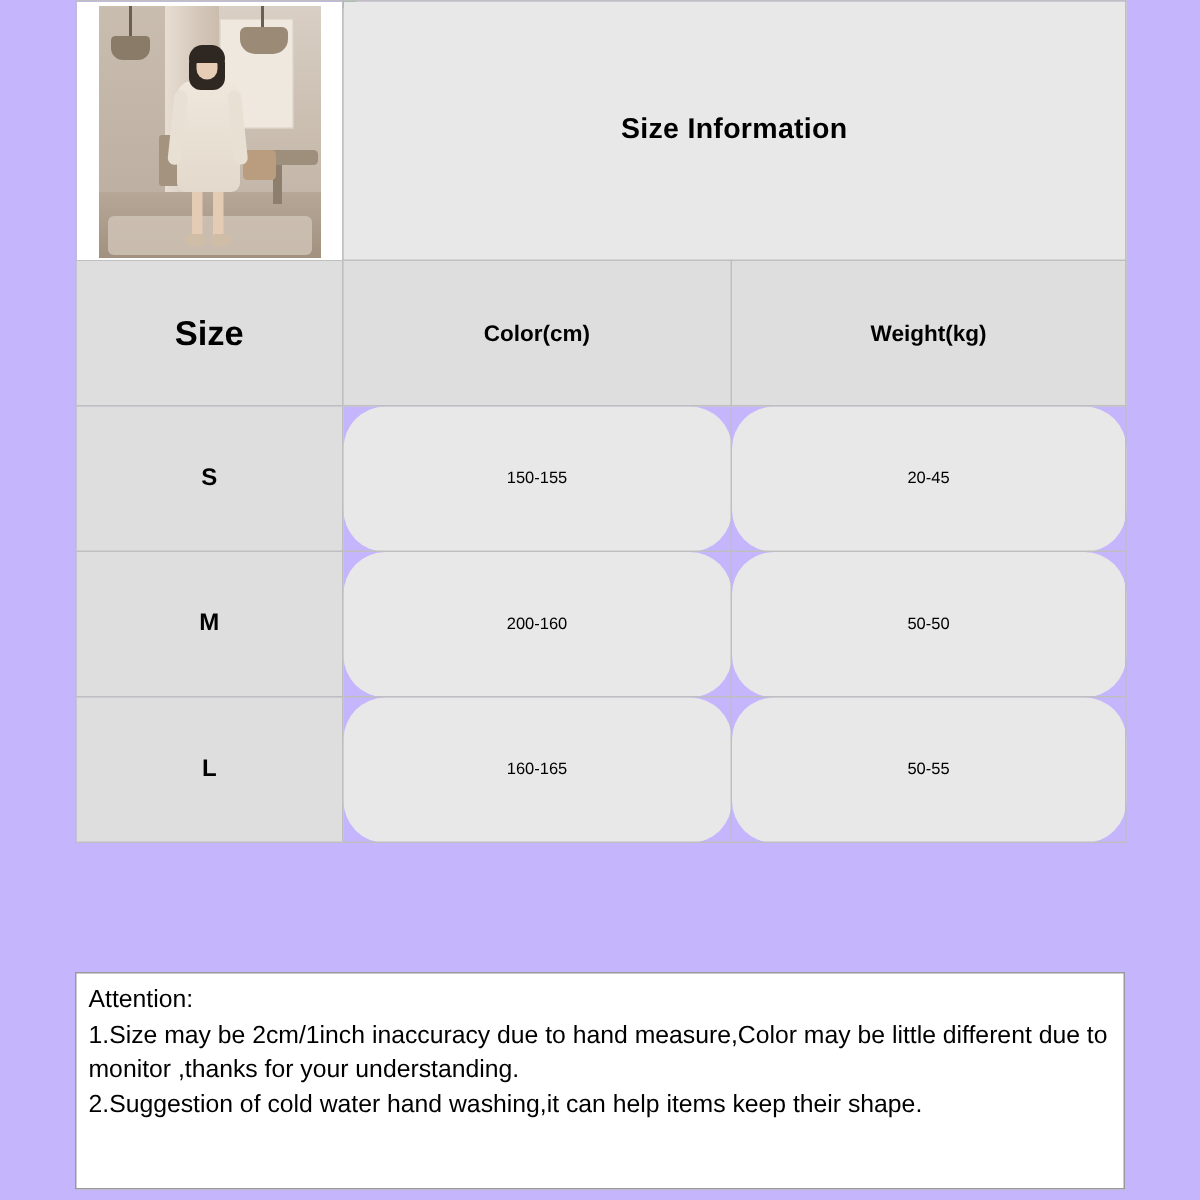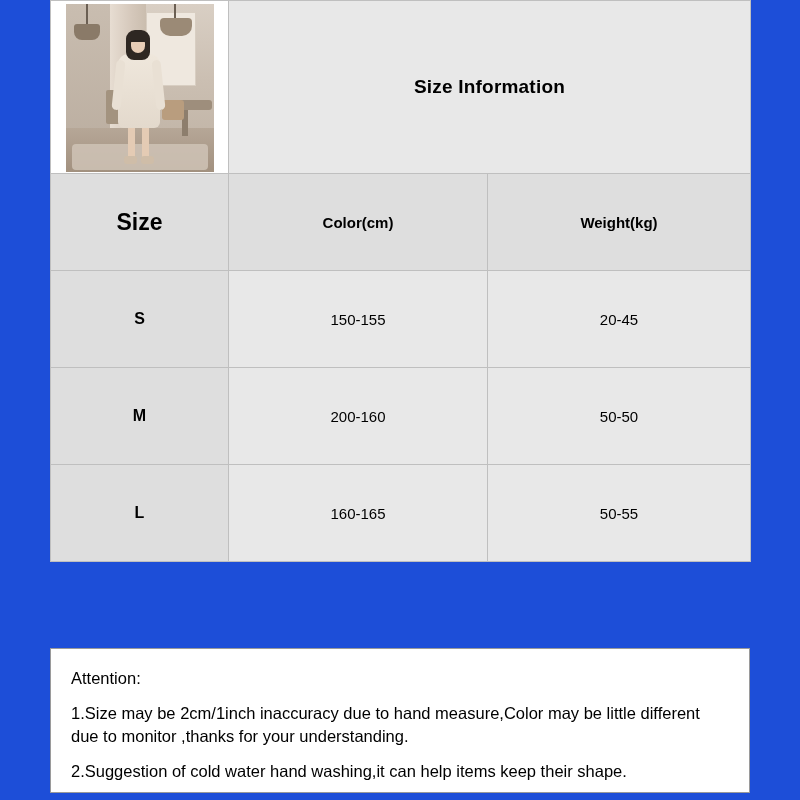--- a/index.html
+++ b/index.html
@@ -12,21 +12,21 @@
     height: 800px;
     font-family: "Liberation Sans", sans-serif;
     color: #000000;
     overflow: hidden;
   }
 
   .page {
     position: relative;
     width: 800px;
     height: 800px;
-    background: #1d4ed8;
+    background: #c4b5fd;
   }
 
   
   .chart {
     position: absolute;
     left: 50px;
     top: 0px;
     width: 700px;
     border-collapse: collapse;
     table-layout: fixed;
@@ -170,37 +170,38 @@
   }
 
   .row-data .cell-size {
     background: #dedede;
     font-size: 16px;
     font-weight: bold;
     height: 96px;
   }
   .row-data .cell-val {
     background: #e8e8e8;
-    font-size: 15px;
+    font-size: 11px;
+    border-radius: 28px;
   }
 
   
   .attention {
     position: absolute;
     left: 50px;
     top: 648px;
     width: 700px;
     height: 145px;
     box-sizing: border-box;
     border: 1px solid #9a9a9a;
     background: #ffffff;
     padding: 6px 8px 0 8px;
   }
   .attention p {
-    margin: 12px;
+    margin: 0;
     font-size: 16.5px;
     line-height: 23px;
     color: #000;
   }
   .attention .line1 { margin-bottom: 1px; }
 
   
   .dot {
     position: absolute;
     left: 228px;

